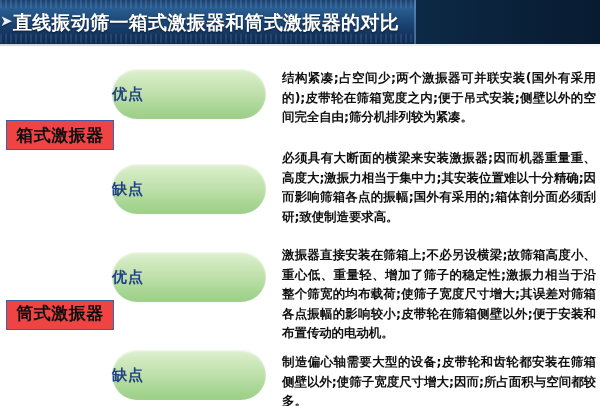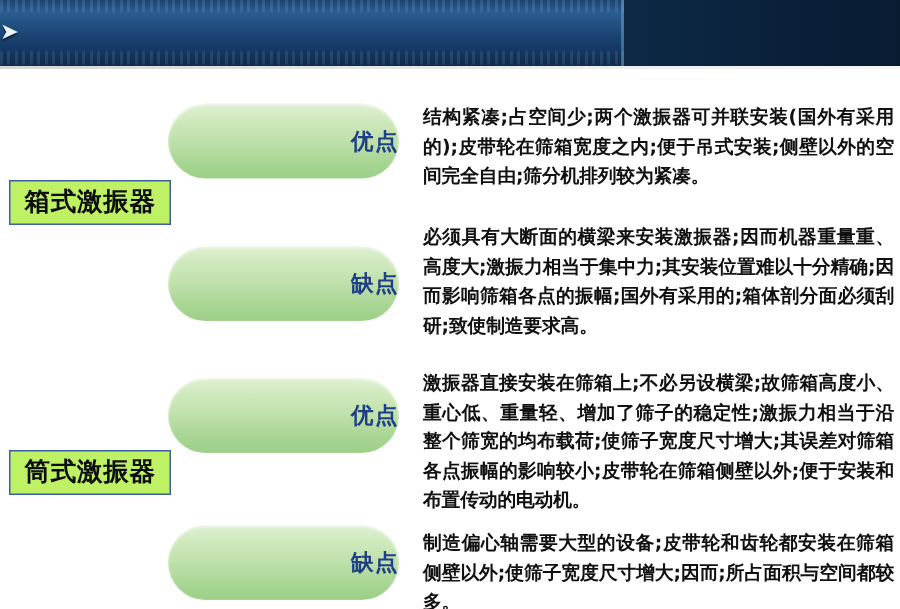--- a/index.html
+++ b/index.html
@@ -110,62 +110,63 @@
     width: 600px;
     height: 2px;
     background: linear-gradient(90deg,#d7d7d7 0%, #ececec 60%, #f6f6f6 100%);
   }
 
   
   .cat-label {
     position: absolute;
     box-sizing: border-box;
     border: 1px solid #3c5fa8;
-    background: #bef264;
+    background: #ef4444;
     color: #0d0d0d;
     font-size: 17px;
     font-weight: bold;
     letter-spacing: 0.5px;
     text-align: center;
     white-space: nowrap;
   }
   #cat-box {
     left: 6px;
     top: 120px;
     width: 108px;
     height: 30px;
     line-height: 28px;
   }
   #cat-tube {
     left: 6px;
     top: 300px;
     width: 108px;
     height: 30px;
     line-height: 28px;
+    font-family: Liberation Mono, monospace;
   }
 
   
   .pill {
     position: absolute;
     left: 112px;
     width: 154px;
     height: 50px;
     border-radius: 25px;
     background: linear-gradient(180deg,
         #dff0d2 0%,
         #cfe9bd 22%,
         #bfe0ab 50%,
         #a8d694 78%,
         #9ccf87 100%);
     color: #1f3f86;
     font-size: 15px;
     font-weight: bold;
     letter-spacing: 1px;
     line-height: 50px;
-    text-align: right;
+    text-align: left;
     box-shadow: inset 0 1px 2px rgba(255,255,255,0.75);
   }
   #pill-1 { top: 69px; }
   #pill-2 { top: 164px; }
   #pill-3 { top: 252px; }
   #pill-4 { top: 350px; }
 
   
   .desc {
     position: absolute;
@@ -184,20 +185,21 @@
   #desc-4 { top: 352px; }
 </style>
 </head>
 <body>
 
 <div class="header">
   <div class="header-panel-fix"></div>
   <div class="header-texture"></div>
   <div class="header-seam"></div>
   <div class="header-bullet">➤</div>
+  <div class="header-title">直线振动筛一箱式激振器和筒式激振器的对比</div>
 </div>
 <div class="header-underline"></div>
 
 <div class="cat-label" id="cat-box">箱式激振器</div>
 
 <div class="cat-label" id="cat-tube">筒式激振器</div>
 
 <div class="pill" id="pill-1">优点</div>
 
 <div class="pill" id="pill-2">缺点</div>

